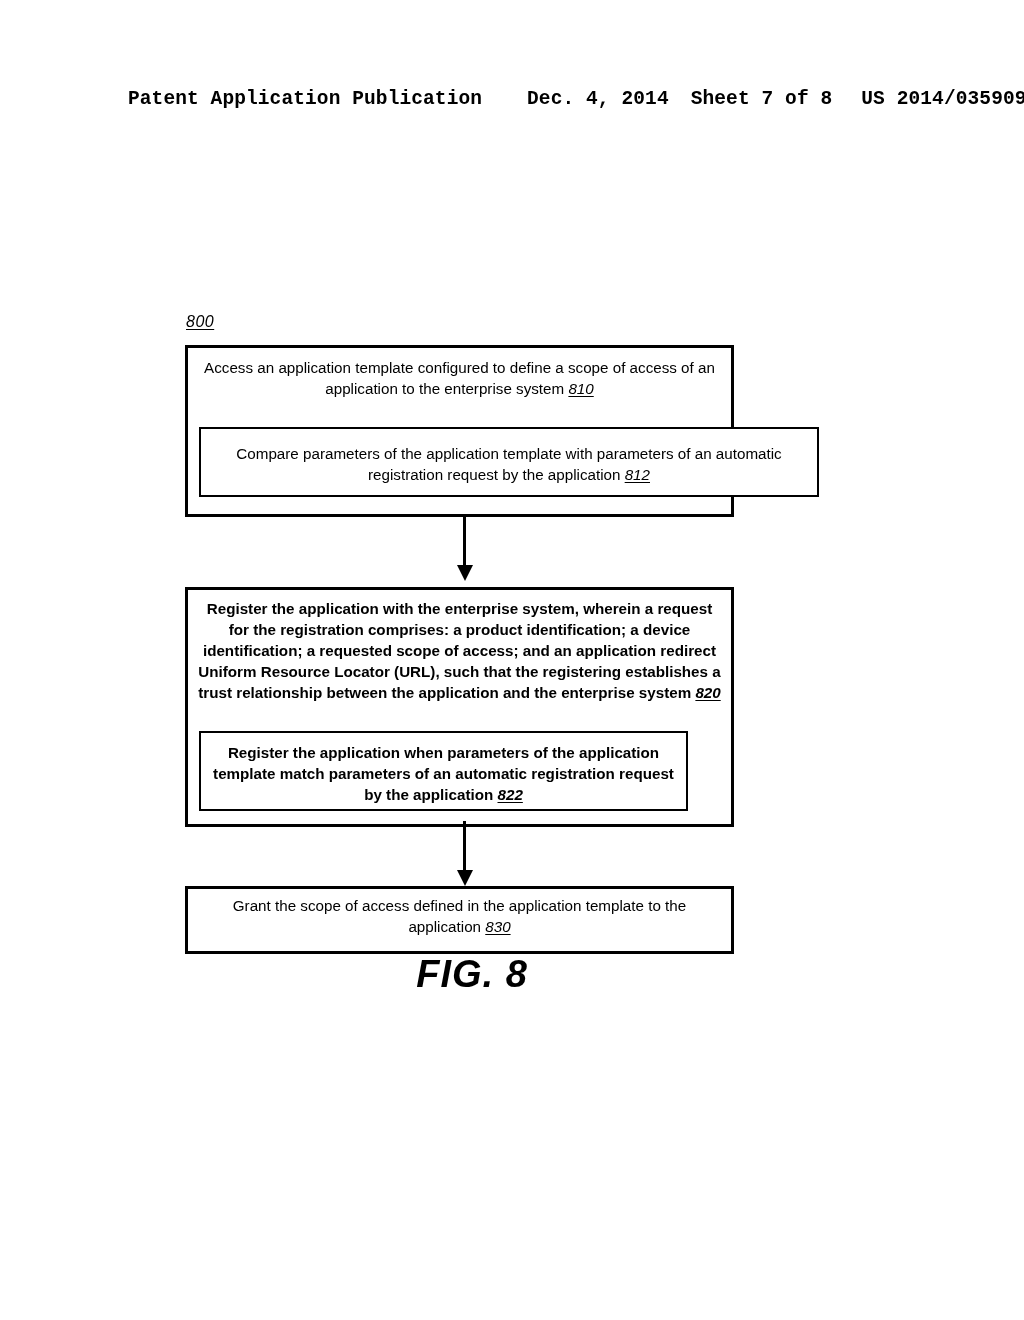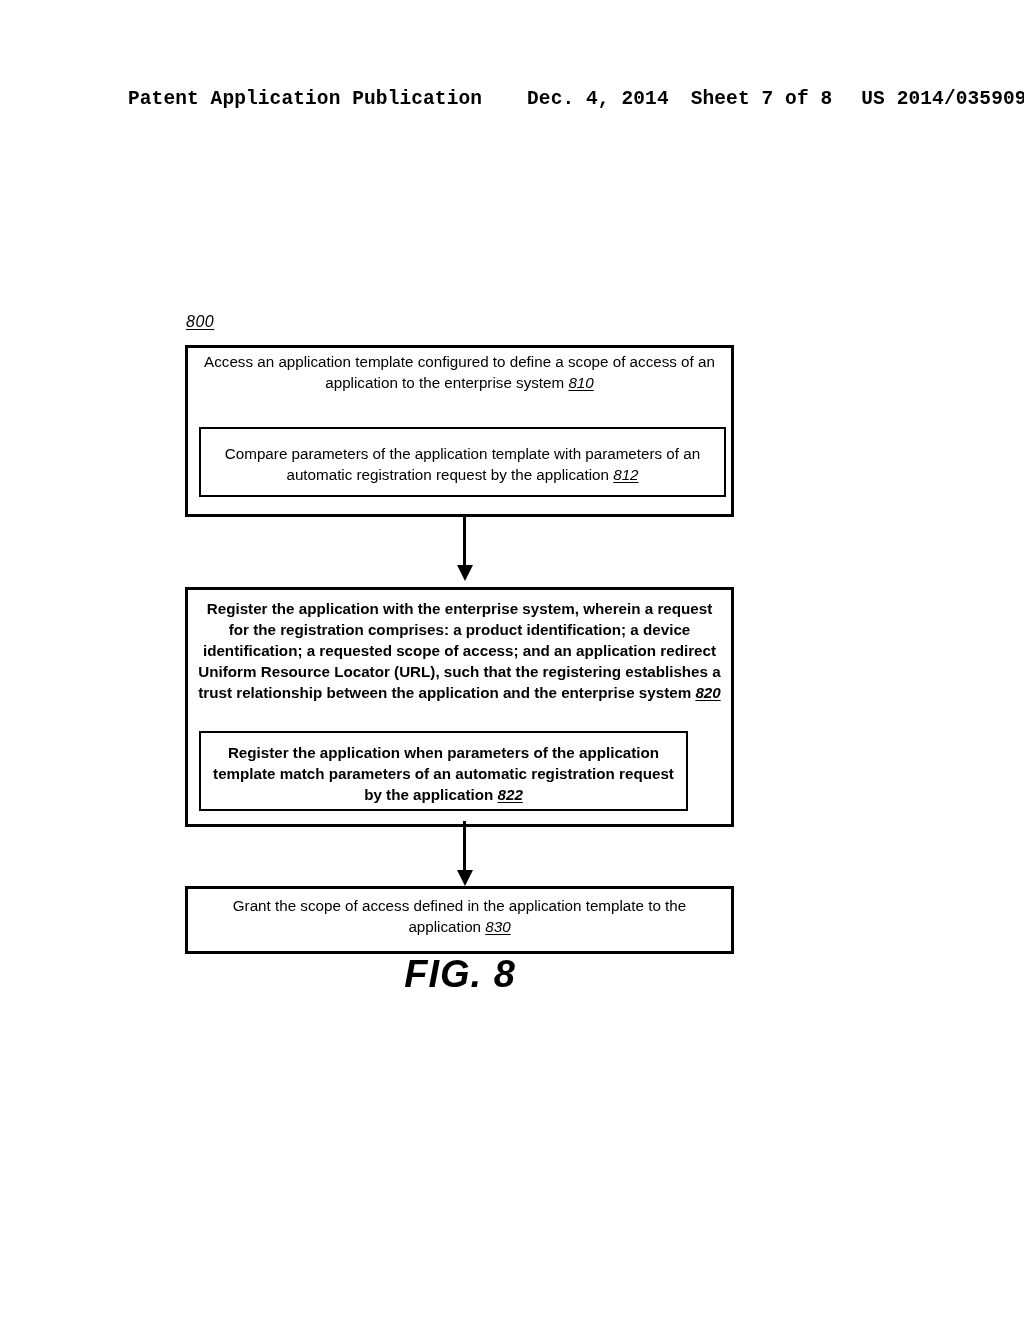--- a/index.html
+++ b/index.html
@@ -84,27 +84,27 @@
   }
 
   
   #box-810 {
     left: 185px;
     top: 345px;
     width: 549px;
     height: 172px;
   }
   #box-810 > .box-text {
-    padding-top: 3px;
+    padding-top: 9px;
   }
   
   #box-812 {
     left: 11px;
     top: 79px;
-    width: 527px;
+    width: 620px;
     height: 70px;
   }
   #box-812 > .box-text {
     padding-top: 14px;
   }
 
   
   #box-820 {
     left: 185px;
     top: 587px;
@@ -169,21 +169,21 @@
   #arrow-2 {
     top: 821px;
     height: 65px;
   }
   #arrow-2 .shaft { height: 49px; }
   #arrow-2 .head  { top: 49px; }
 
   
   .fig-caption {
     position: absolute;
-    left: 0;
+    left: 12px;
     top: 953px;
     width: 920px;
     text-align: center;
     font-family: "Liberation Sans", sans-serif;
     font-weight: bold;
     font-style: italic;
     font-size: 38px;
     letter-spacing: 1px;
   }
 </style>

